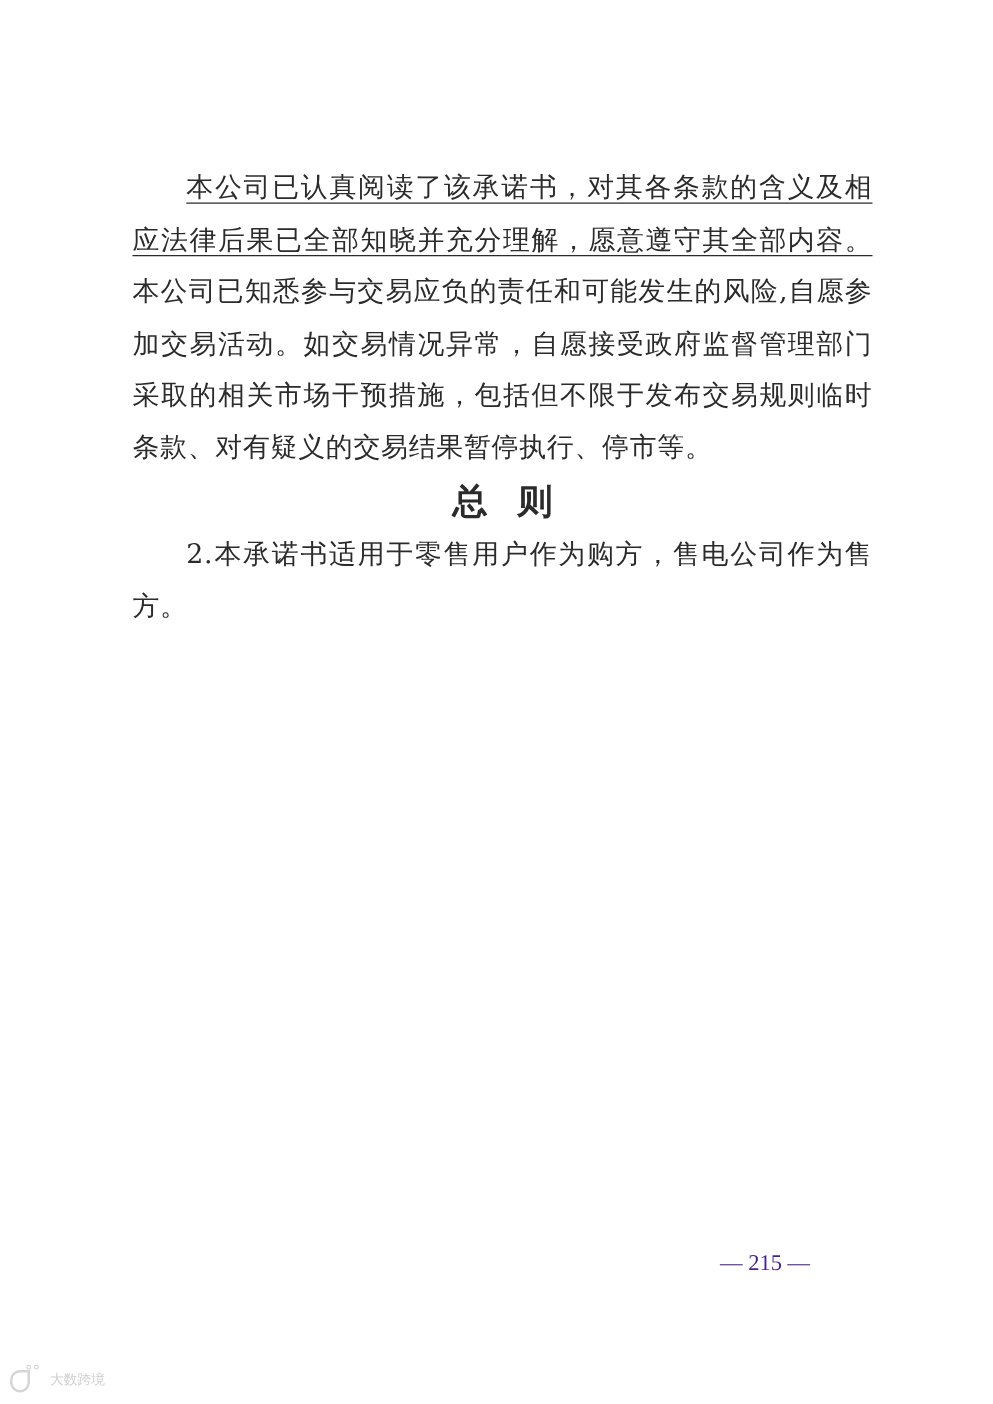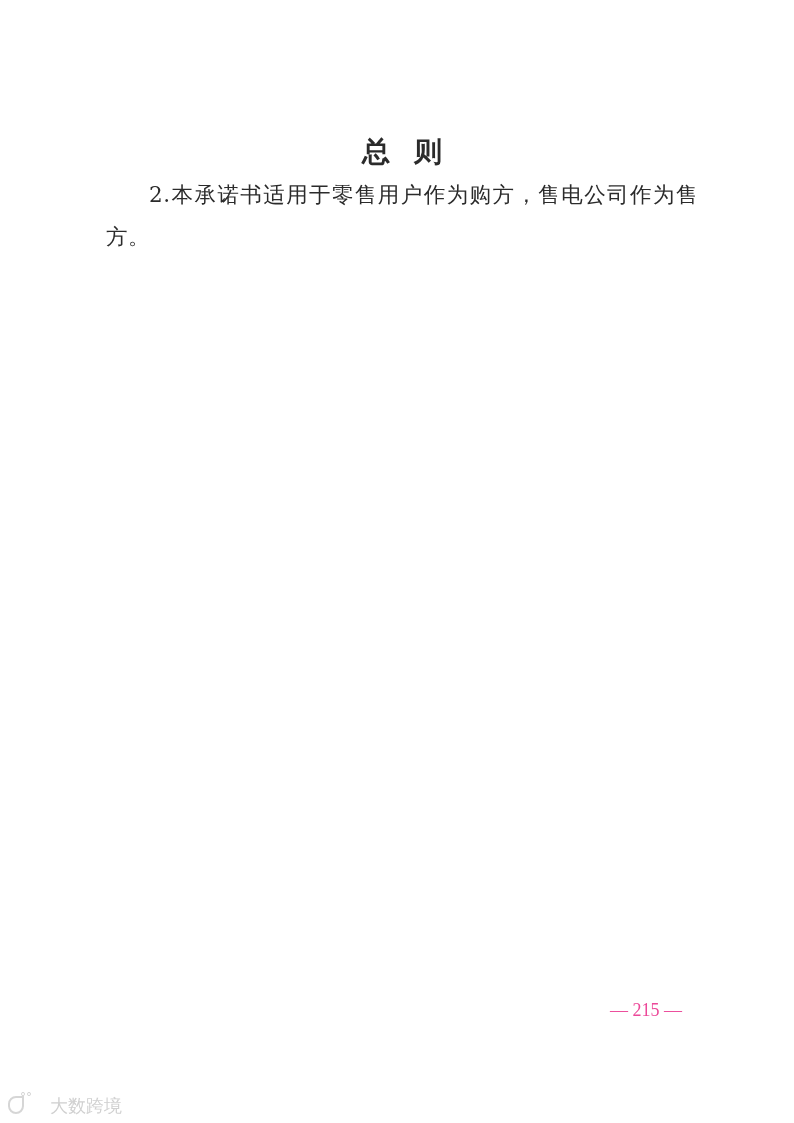--- a/index.html
+++ b/index.html
@@ -13,35 +13,38 @@
     .para {
       font-size: 21.5px; line-height: 41.5px; margin: 0; text-align: justify;
       text-indent: 43px; letter-spacing: 0.6px;
     }
     .u { text-decoration: underline; text-underline-offset: 5px; text-decoration-thickness: 1px; }
     .heading {
       text-align: center; font-size: 28px; font-weight: bold; line-height: 44px; margin: 0;
       letter-spacing: 24px; padding-left: 24px;
     }
     .page-number {
-      position: absolute; left: 610px; top: 1000px; font-size: 18px; color: #ec4899;
+      position: absolute; left: 576px; top: 1000px; font-size: 18px; color: #4c1d95;
       font-family: "Liberation Serif", serif;
     }
     .watermark {
-      position: absolute; left: 8px; top: 1094px; font-size: 18px; color: #d0d0d0;
-      font-family: "DejaVu Sans", sans-serif; display: flex; align-items: flex-start; gap: 16px;
+      position: absolute; left: 8px; top: 1094px; font-size: 11px; color: #d0d0d0;
+      font-family: "DejaVu Sans", sans-serif; display: flex; align-items: center; gap: 6px;
     }
     .wm-logo { width: 26px; height: 18px; position: relative; }
     .wm-logo::before { content: ""; position: absolute; left: 0; top: 2px; width: 12px; height: 14px; border: 2px solid #d6d6d6; border-radius: 8px 0 8px 8px; }
     .wm-logo::after { content: "°°"; position: absolute; left: 12px; top: -4px; font-size: 12px; color: #d0d0d0; }
   </style>
 </head>
 <body>
 
 <div class="page-body">
+  <p class="para">
+    <span class="u">本公司已认真阅读了该承诺书，对其各条款的含义及相应法律后果已全部知晓并充分理解，愿意遵守其全部内容。</span><span>本公司已知悉参与交易应负的责任和可能发生的风险,自愿参加交易活动。如交易情况异常，自愿接受政府监督管理部门采取的相关市场干预措施，包括但不限于发布交易规则临时条款、对有疑义的交易结果暂停执行、停市等。</span>
+  </p>
   <p class="heading">总则</p>
   <p class="para">
     <span>2.本承诺书适用于零售用户作为购方，售电公司作为售方。</span>
   </p>
 </div>
 
 <div class="page-number">— 215 —</div>
 
 <div class="watermark">
   <span class="wm-logo"></span>

